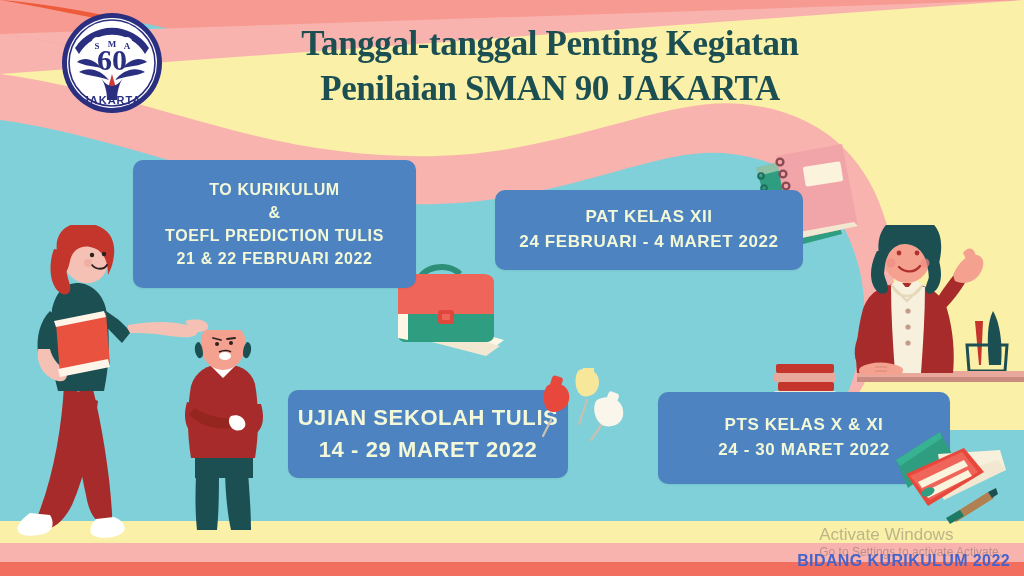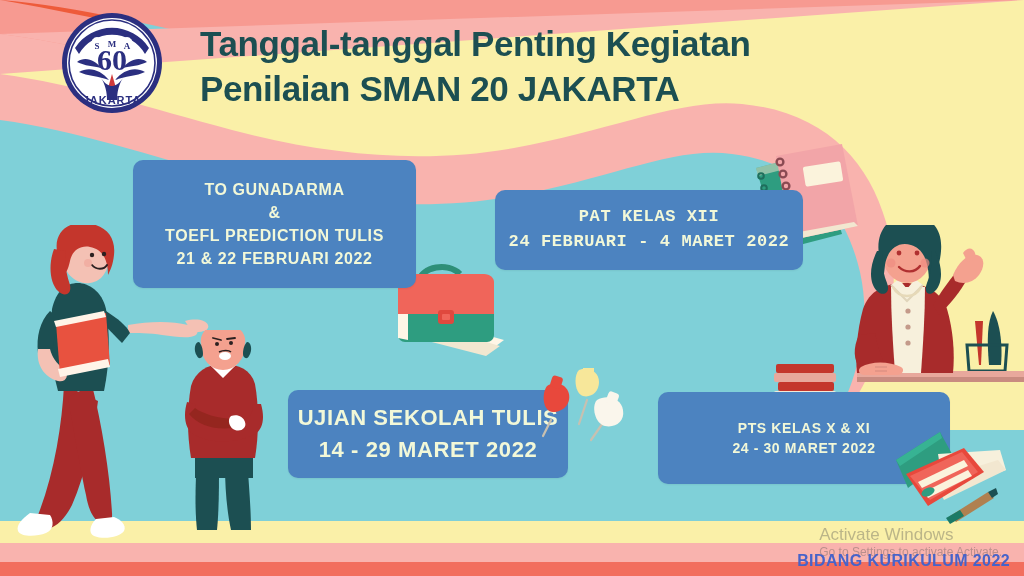--- a/index.html
+++ b/index.html
@@ -22,21 +22,21 @@
   
   .logo-wrap {
     position:absolute; left:57px; top:4px;
     width:110px; height:118px;
     z-index:12;
   }
 
   
   .title-block {
     position:absolute; left:200px; top:22px; width:700px;
-    z-index:12; 
+    z-index:12; text-align:center;font-family:Liberation Serif, serif;
   }
   .title-line {
     color:#1C4F52;
     font-size:35px;
     font-weight:bold;
     letter-spacing:-0.4px;
     line-height:1.28;
     white-space:nowrap;
   }
 
@@ -55,26 +55,26 @@
     box-shadow:0 1px 2px rgba(0,0,0,0.06);
   }
   .card .ln {
     font-weight:bold;
     letter-spacing:0.6px;
     line-height:1.45;
     white-space:nowrap;
   }
   #card-to    { left:133px; top:160px; width:283px; height:128px; }
   #card-to .ln { font-size:16px; }
-  #card-pat   { left:495px; top:190px; width:308px; height:80px;font-family:Liberation Mono, monospace; }
+  #card-pat   { left:495px; top:190px; width:308px; height:80px; }
   #card-pat .ln { font-size:17px; }
   #card-ust   { left:288px; top:390px; width:280px; height:88px; }
   #card-ust .ln { font-size:22px; }
   #card-pts   { left:658px; top:392px; width:292px; height:92px; }
-  #card-pts .ln { font-size:14px; }
+  #card-pts .ln { font-size:17px; }
 
   
   .footer {
     position:absolute; right:14px; bottom:6px;
     color:#4763C9;
     font-size:16px;
     font-weight:bold;
     letter-spacing:0.4px;
     z-index:20;
     white-space:nowrap;
@@ -200,21 +200,21 @@
       <rect x="53" y="82" width="4" height="14" fill="#2B2F80"></rect>
       <path d="M44 74 C48 80 50 88 50 96 L60 96 C60 88 62 80 66 74 C62 80 58 82 55 82 C52 82 48 80 44 74 Z" fill="#2B2F80"></path>
 
       <path d="M20 80 A44 44 0 0 0 90 80 L84 78 A38 38 0 0 1 26 78 Z" fill="#2B2F80" opacity="0.0"></path>
       <text x="55" y="100" text-anchor="middle" fill="#2B2F80" font-family="'Liberation Sans',sans-serif" font-size="11" font-weight="bold" letter-spacing="1">JAKARTA</text>
     </svg>
   </div>
 
   <div class="title-block">
     <div class="title-line">Tanggal-tanggal Penting Kegiatan</div>
-    <div class="title-line">Penilaian SMAN 20 JAKARTA</div>
+    <div class="title-line">Penilaian SMAN 90 JAKARTA</div>
   </div>
 
   <svg class="ill" id="ill-girl" viewBox="0 0 205 330">
 
     <path d="M118 100 C140 96 162 96 178 100 C186 102 190 106 186 110 C180 114 166 112 152 110 C140 108 126 108 118 108 Z" fill="#F4C1B4"></path>
     <path d="M175 96 C186 93 196 95 198 100 C200 105 192 108 182 107 Z" fill="#F4C1B4"></path>
 
     <path d="M54 160 C52 200 44 250 28 290 C24 300 30 306 38 304 C48 301 56 292 62 280 C76 248 84 208 88 176 Z" fill="#A82B2B"></path>
     <path d="M82 160 C92 200 100 250 102 288 C103 298 96 302 90 298 C82 293 78 282 76 270 C68 232 62 196 58 172 Z" fill="#A82B2B"></path>
 
@@ -401,21 +401,21 @@
     <path d="M30 64 L76 42 L80 48 L34 70 Z" fill="#FBF3DC"></path>
     <path d="M36 74 L80 52 L84 58 L40 80 Z" fill="#FBF3DC"></path>
     <ellipse cx="40" cy="74" rx="7" ry="4" fill="#2E9D80" transform="rotate(-24 40 74)"></ellipse>
 
     <path d="M62 98 L100 74 L106 80 L68 104 Z" fill="#B08050"></path>
     <path d="M58 100 L72 92 L76 98 L62 106 Z" fill="#1C7A66"></path>
     <path d="M100 74 L108 70 L110 76 L104 80 Z" fill="#1C4F52"></path>
   </svg>
 
   <div class="card" id="card-to">
-    <div class="ln">TO GUNADARMA</div>
+    <div class="ln">TO KURIKULUM</div>
     <div class="ln">&amp;</div>
     <div class="ln">TOEFL PREDICTION TULIS</div>
     <div class="ln">21 &amp; 22 FEBRUARI 2022</div>
   </div>
 
   <div class="card" id="card-pat">
     <div class="ln">PAT KELAS XII</div>
     <div class="ln">24 FEBRUARI - 4 MARET 2022</div>
   </div>
 

